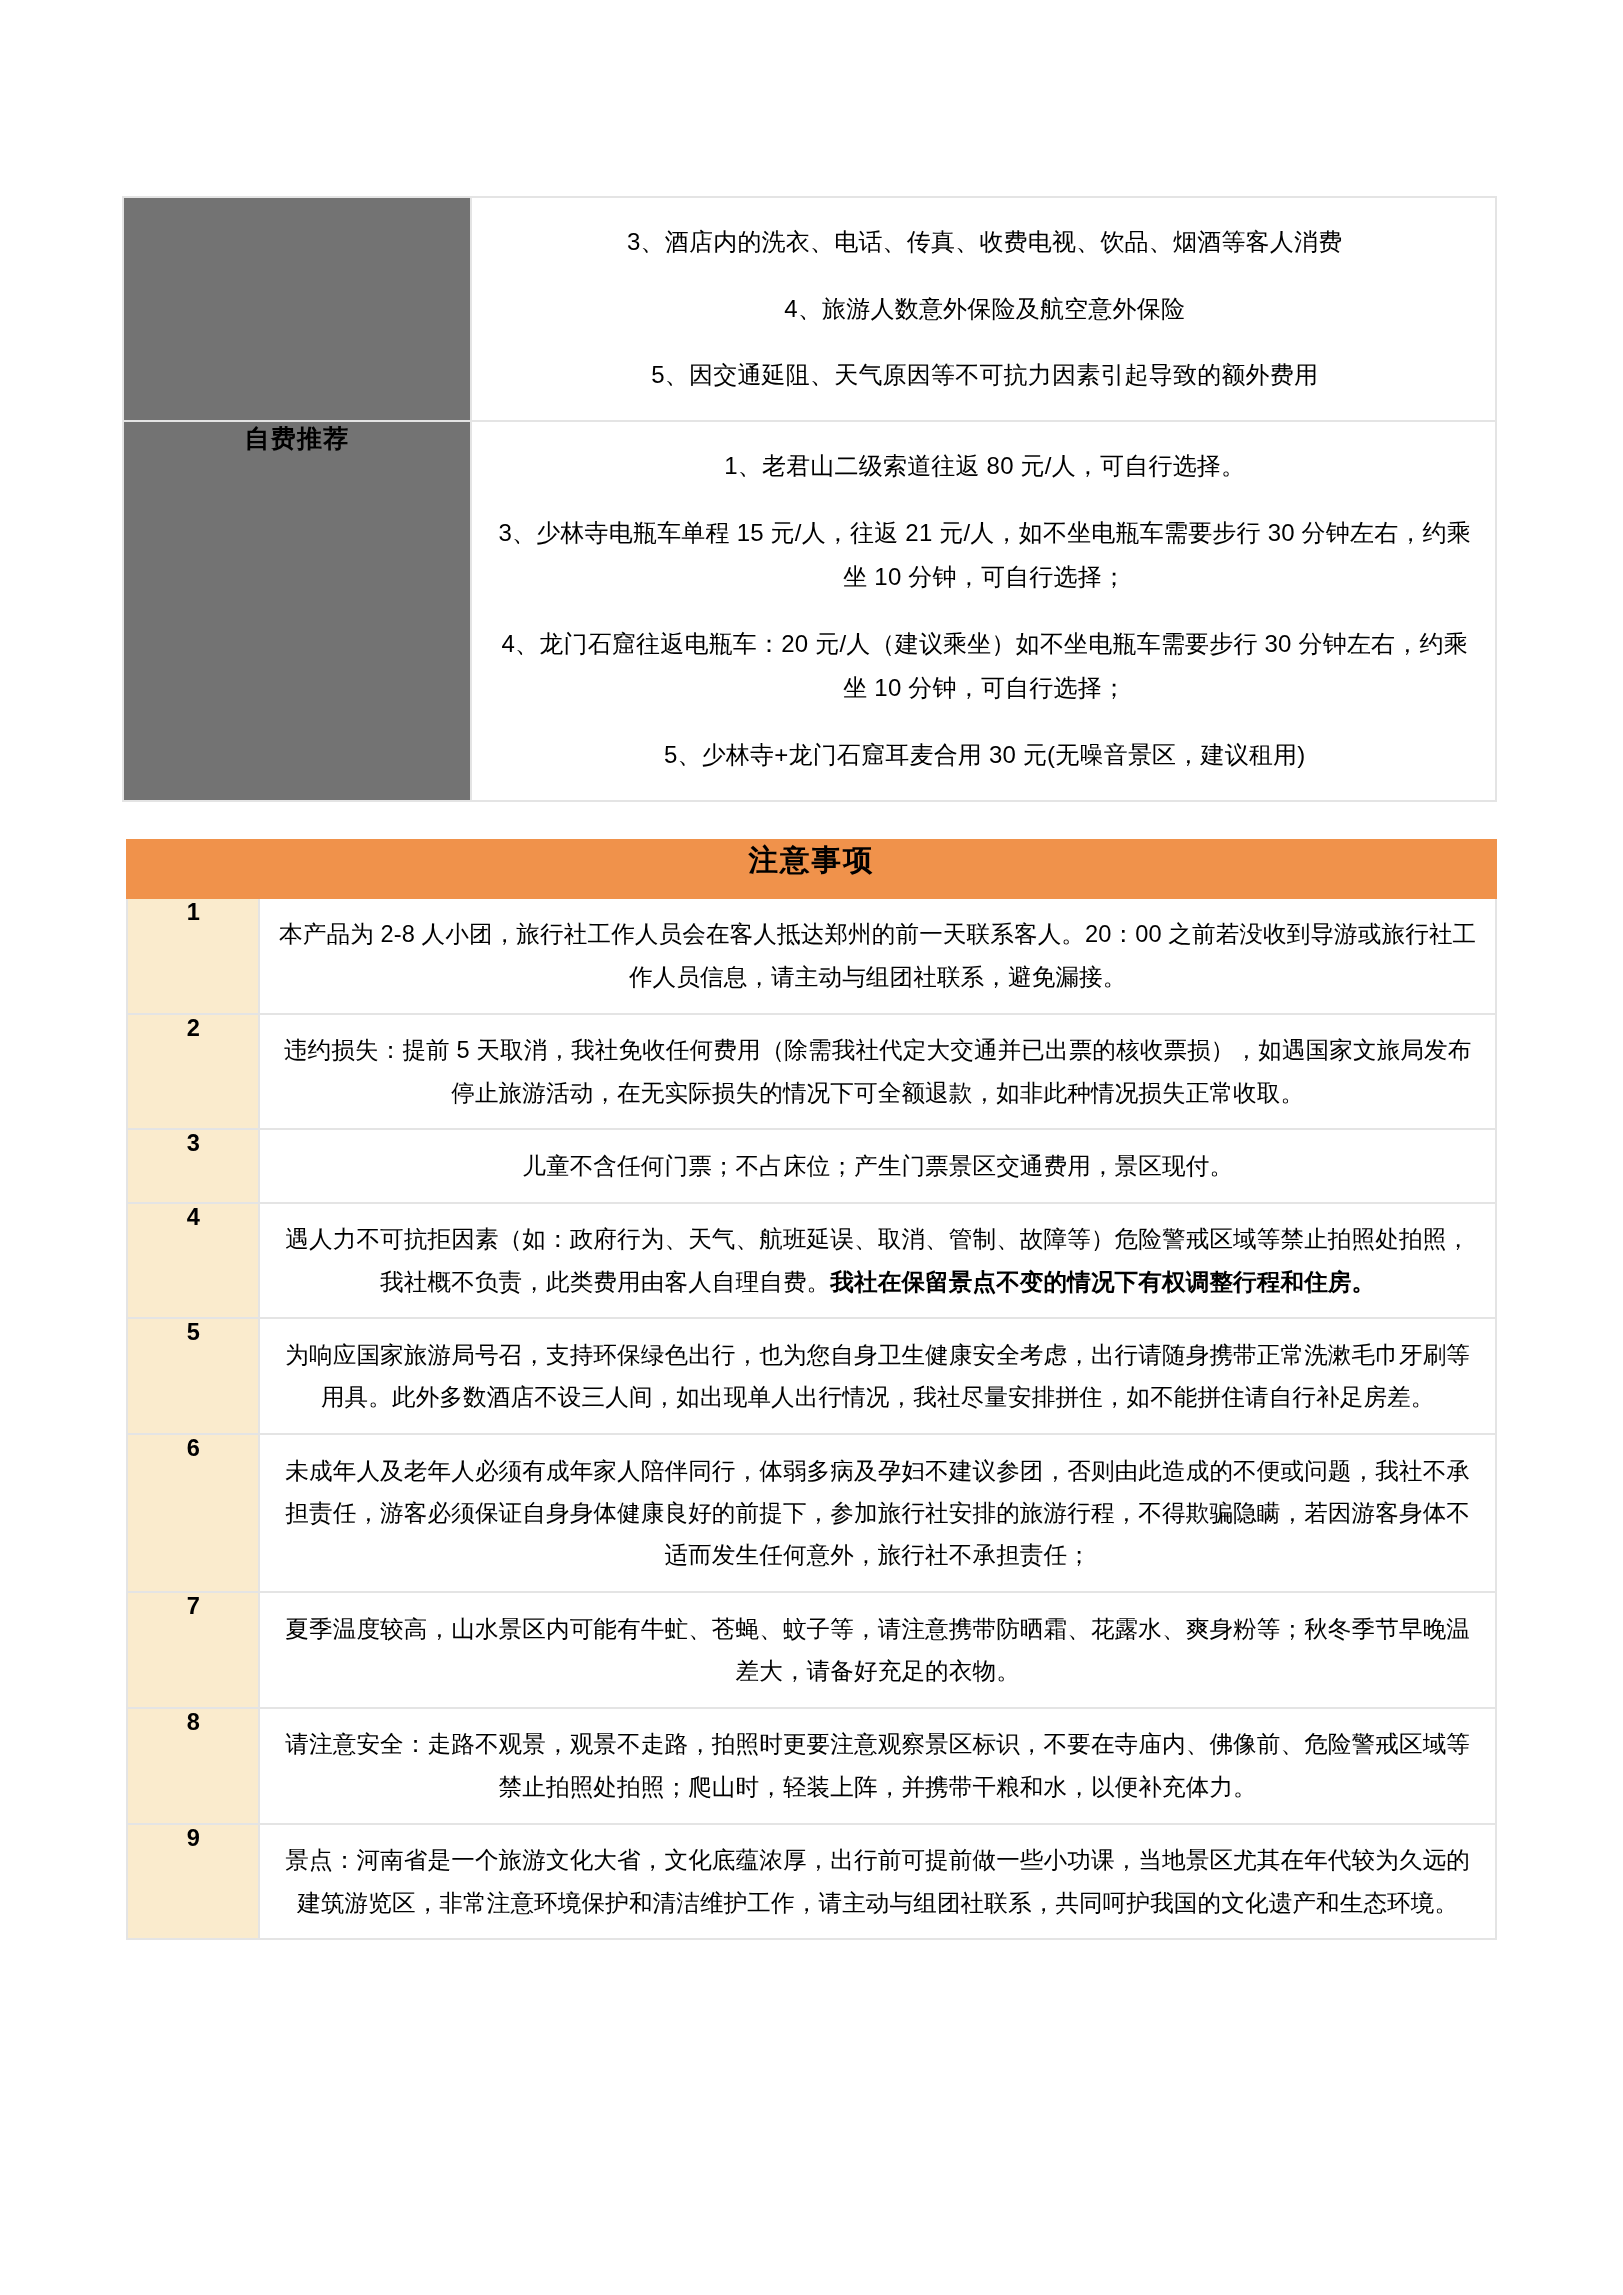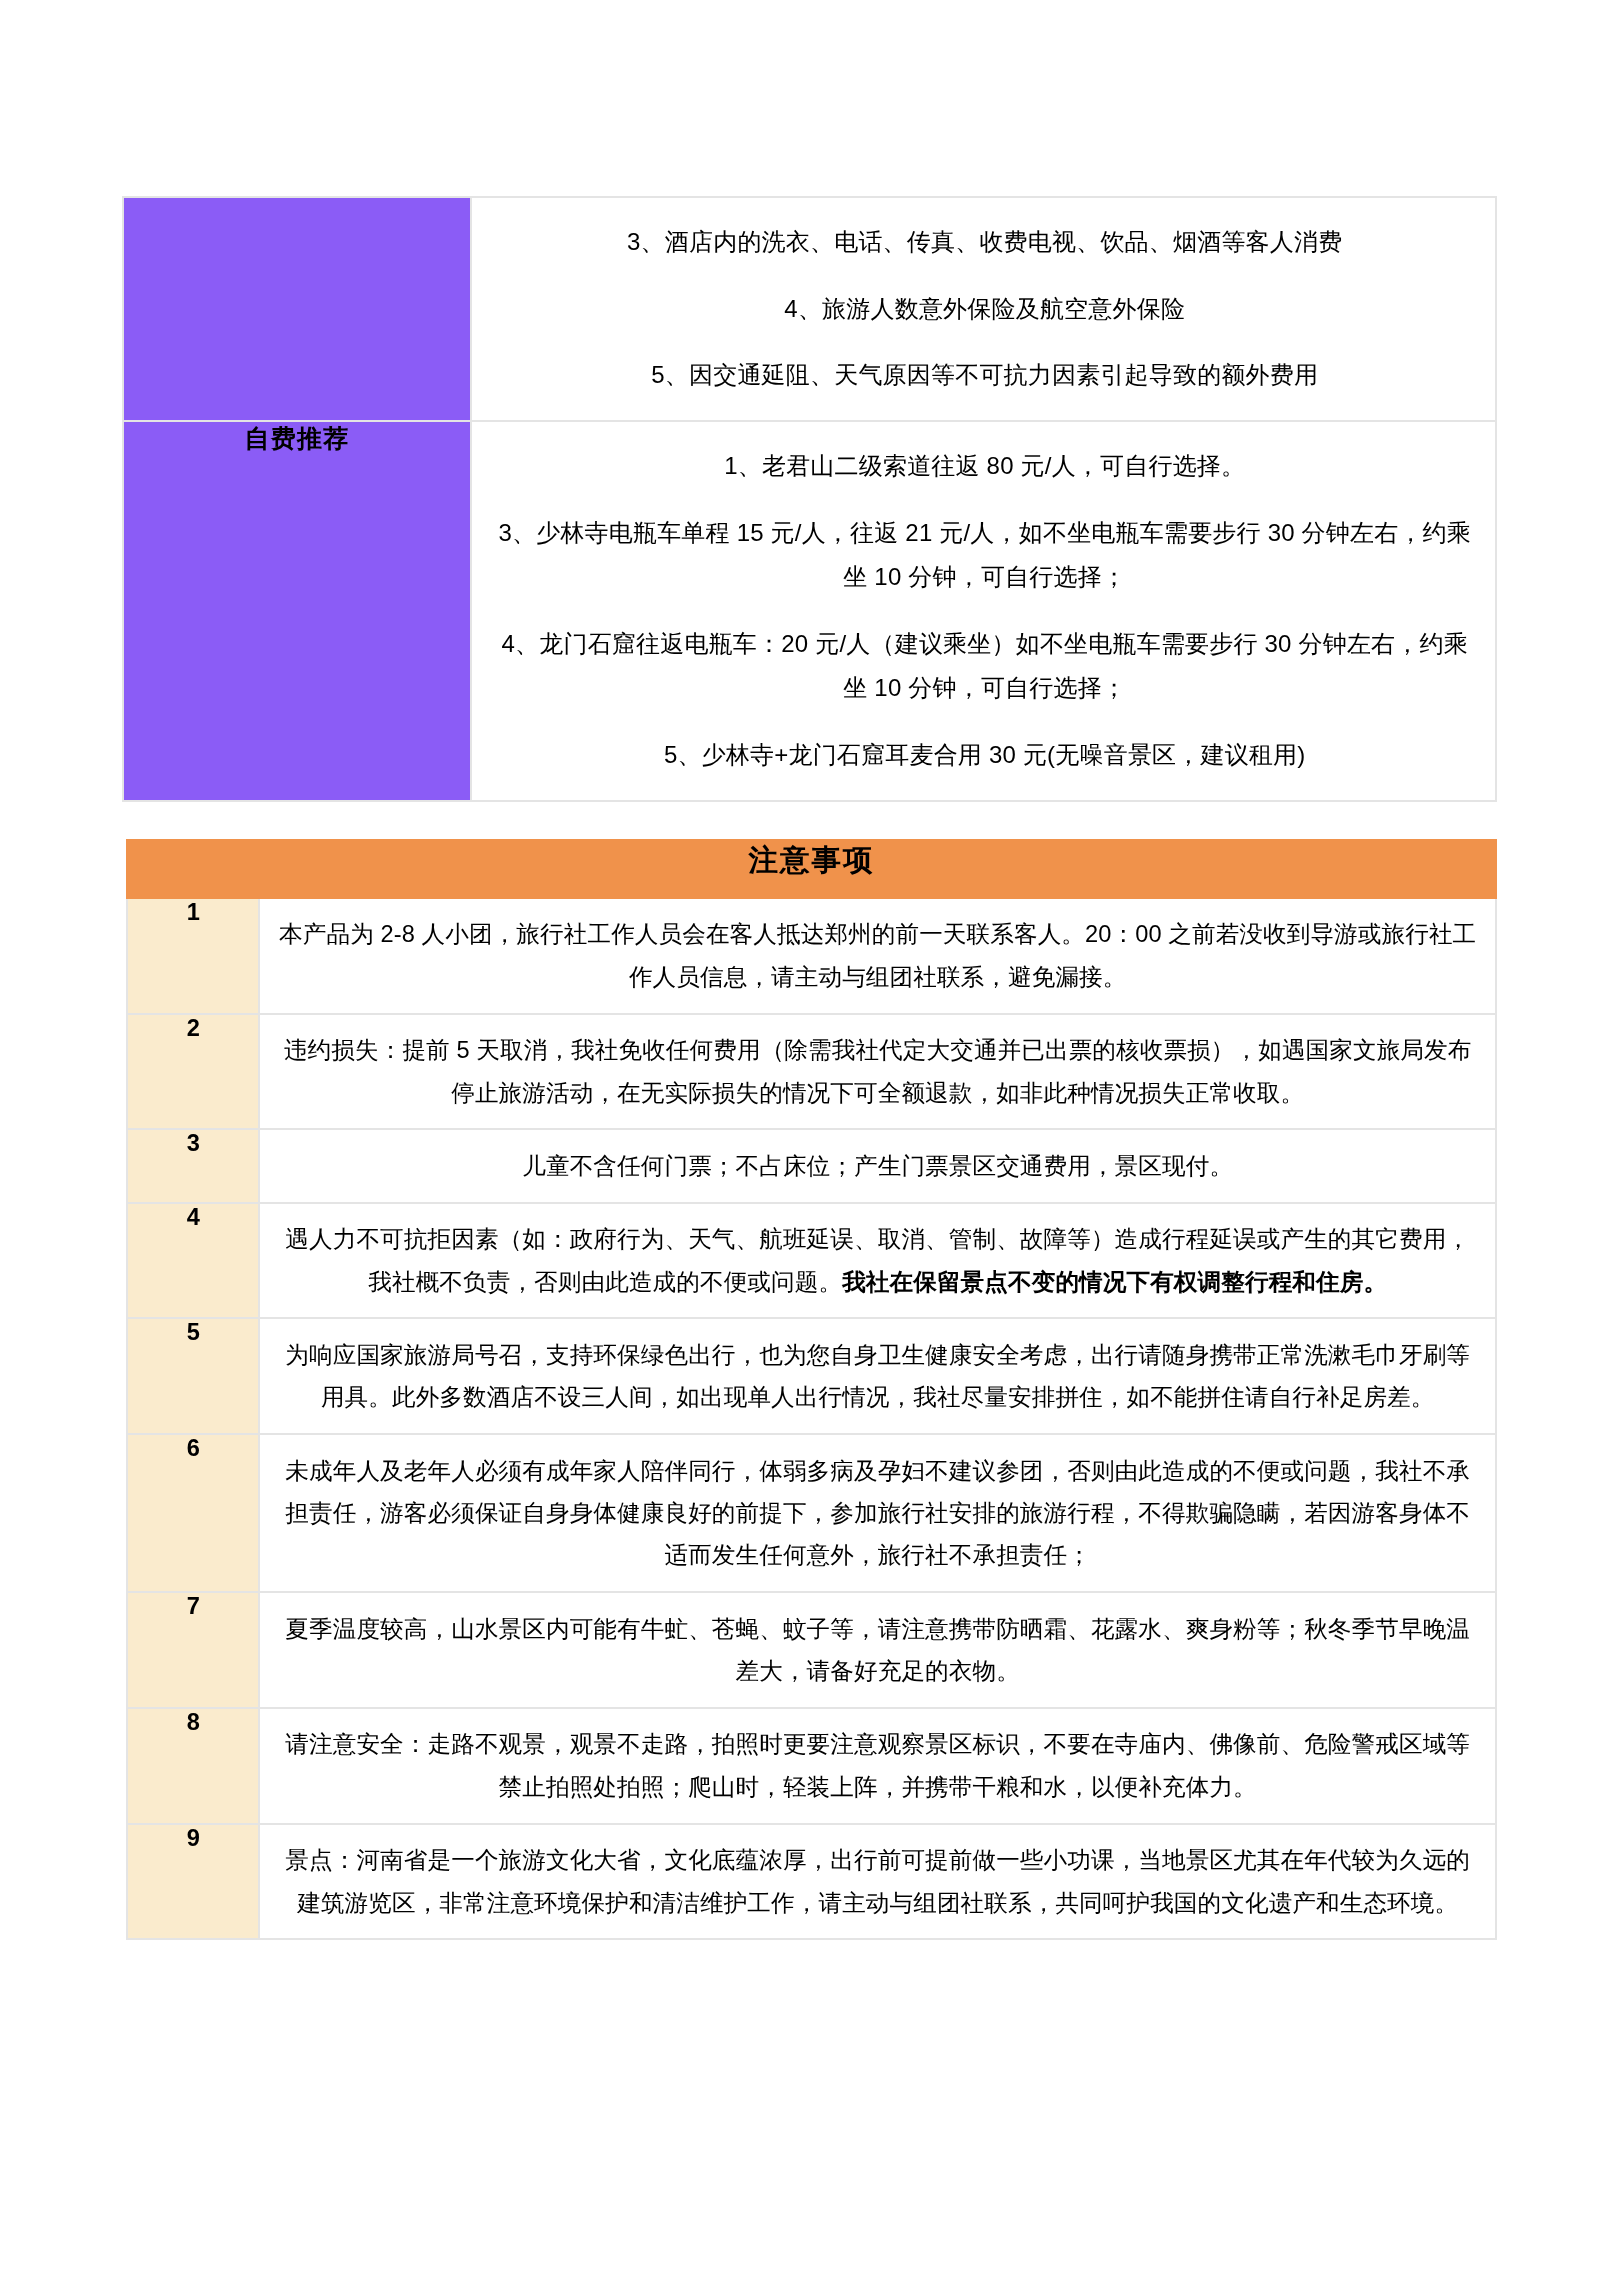--- a/index.html
+++ b/index.html
@@ -47,21 +47,21 @@
   #table-cost {
     position: absolute;
     left: 122px;
     top: 196px;
     width: 1375px;
   }
   #table-cost .lbl-col { width: 349px; }
   #table-cost .cnt-col { width: 1022px; }
 
   .lbl-cell {
-    background: #8b5cf6;
+    background: #737373;
     text-align: center;
     vertical-align: middle;
     font-weight: bold;
     font-size: 25px;
     letter-spacing: 1.3px;
     margin-top: 31px;
   }
   .cnt-cell {
     background: #ffffff;
     padding: 22px 19.6px 22px 22px !important;
@@ -190,21 +190,21 @@
       <tr>
         <td class="num-cell">3</td>
         <td class="body-cell">
           <p class="notice-para"><span>儿童不含任何门票；不占床位；产生门票景区交通费用，景区现付。</span><b></b></p>
         </td>
       </tr>
 
       <tr>
         <td class="num-cell">4</td>
         <td class="body-cell">
-          <p class="notice-para"><span>遇人力不可抗拒因素（如：政府行为、天气、航班延误、取消、管制、故障等）造成行程延误或产生的其它费用，我社概不负责，否则由此造成的不便或问题。</span><b>我社在保留景点不变的情况下有权调整行程和住房。</b></p>
+          <p class="notice-para"><span>遇人力不可抗拒因素（如：政府行为、天气、航班延误、取消、管制、故障等）危险警戒区域等禁止拍照处拍照，我社概不负责，此类费用由客人自理自费。</span><b>我社在保留景点不变的情况下有权调整行程和住房。</b></p>
         </td>
       </tr>
 
       <tr>
         <td class="num-cell">5</td>
         <td class="body-cell">
           <p class="notice-para"><span>为响应国家旅游局号召，支持环保绿色出行，也为您自身卫生健康安全考虑，出行请随身携带正常洗漱毛巾牙刷等用具。此外多数酒店不设三人间，如出现单人出行情况，我社尽量安排拼住，如不能拼住请自行补足房差。</span><b></b></p>
         </td>
       </tr>
 

